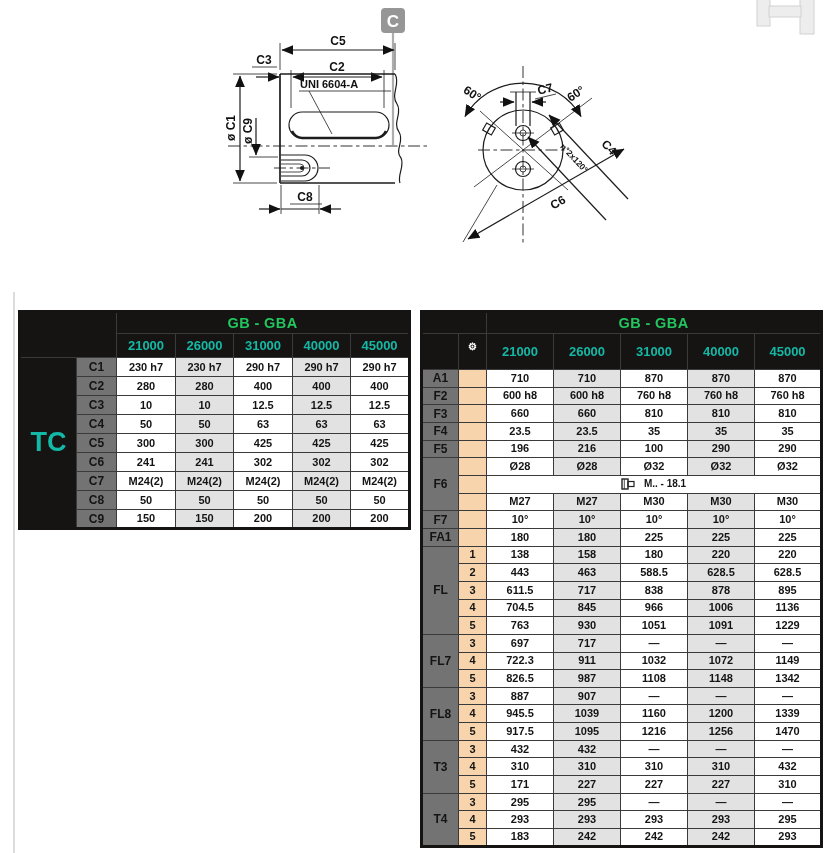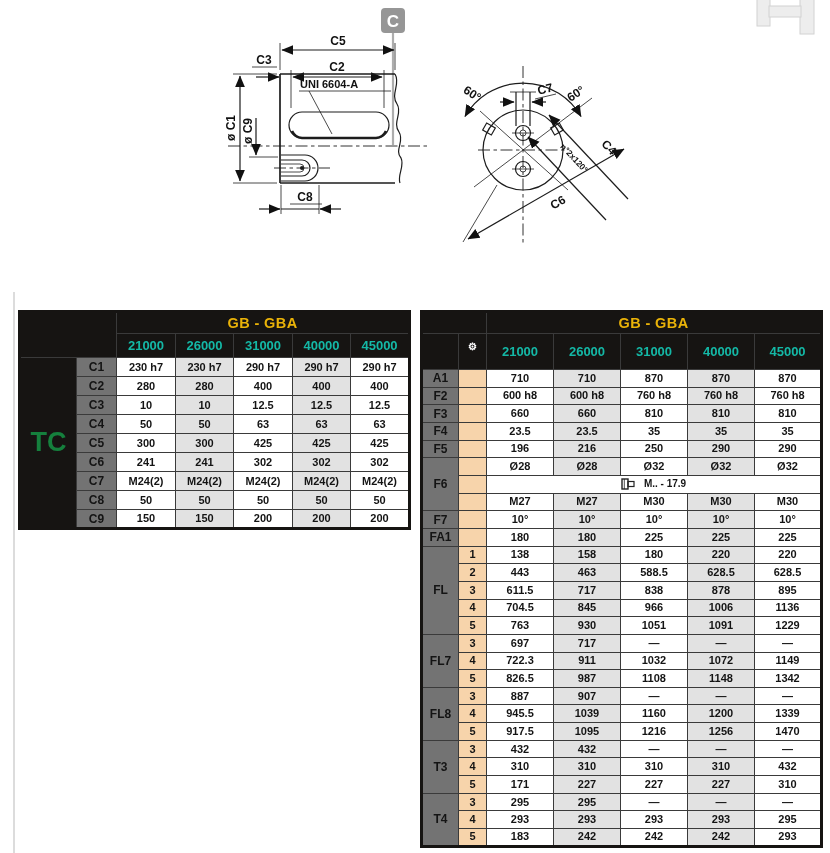--- a/index.html
+++ b/index.html
@@ -18,26 +18,26 @@
     padding:0;margin:0;text-align:center;vertical-align:middle;
     font-weight:bold;line-height:1;overflow:hidden;
     border:1px solid #3a3a3a;
   }
   .left tr{height:19px;}
   .right tr{height:17.66px;}
   tr.h22{height:22px;}
   tr.h24{height:24px;}
   tr.h36{height:36px;}
   .blk{background:#161412;border-color:#161412;}
-  .ghdr{background:#161412;border-color:#161412;color:#eab308;font-size:14.5px;letter-spacing:.4px;}
+  .ghdr{background:#161412;border-color:#161412;color:#22c55e;font-size:14.5px;letter-spacing:.4px;}
   .chdr{background:#161412;color:#14b8a6;font-size:13px;border-color:#161412;border-left:2px solid #fff;}
   .stagehdr{background:#161412;color:#fff;border-color:#161412;border-left:2px solid #fff;font-size:8px;}
   .stagehdr .gear{font-size:10px;line-height:1;}
   .stagehdr .stages-word{font-size:8px;line-height:1;margin-top:1px;margin-left:45px;}
-  .sidehdr{background:#161412;border-color:#161412;color:#15803d;font-size:27px;}
+  .sidehdr{background:#161412;border-color:#161412;color:#14b8a6;font-size:27px;}
   .lbl{background:#737373;font-size:12px;}
   .stg{background:#f7d4ab;font-size:11px;}
   .val{background:#ffffff;font-size:11px;}
   .val.alt{background:#e2e2e2;}
   .merged{background:#ffffff;font-size:10px;}
   .merged .mwrap{display:flex;align-items:center;justify-content:center;gap:9px;}
   .sec{border-top:2px solid #161412;}
   
   #drawing{position:absolute;left:0;top:0;}
   .dl{stroke:#1c1c1c;stroke-width:1.2;fill:none;}
@@ -336,21 +336,21 @@
           <td class="val alt sec">23.5</td>
           <td class="val sec">35</td>
           <td class="val alt sec">35</td>
           <td class="val sec">35</td>
         </tr>
         <tr>
           <td class="lbl sec" rowspan="1">F5</td>
           <td class="stg sec"></td>
           <td class="val sec">196</td>
           <td class="val alt sec">216</td>
-          <td class="val sec">250</td>
+          <td class="val sec">100</td>
           <td class="val alt sec">290</td>
           <td class="val sec">290</td>
         </tr>
         <tr>
           <td class="lbl sec" rowspan="3">F6</td>
           <td class="stg sec"></td>
           <td class="val sec">Ø28</td>
           <td class="val alt sec">Ø28</td>
           <td class="val sec">Ø32</td>
           <td class="val alt sec">Ø32</td>
@@ -358,21 +358,21 @@
         </tr>
         <tr>
           <td class="stg"></td>
           <td class="merged" colspan="5">
             <span class="mwrap">
               <svg width="14" height="12">
                 <rect x="1" y="1" width="6" height="10" fill="none" stroke="#222" stroke-width="1.4"></rect>
                 <line x1="3.3" y1="1" x2="3.3" y2="11" stroke="#222" stroke-width="0.8"></line>
                 <rect x="7" y="3.5" width="6" height="5" fill="none" stroke="#222" stroke-width="1.2"></rect>
               </svg>
-              <span>M.. - 17.9</span>
+              <span>M.. - 18.1</span>
             </span>
           </td>
         </tr>
         <tr>
           <td class="stg"></td>
           <td class="val">M27</td>
           <td class="val alt">M27</td>
           <td class="val">M30</td>
           <td class="val alt">M30</td>
           <td class="val">M30</td>

